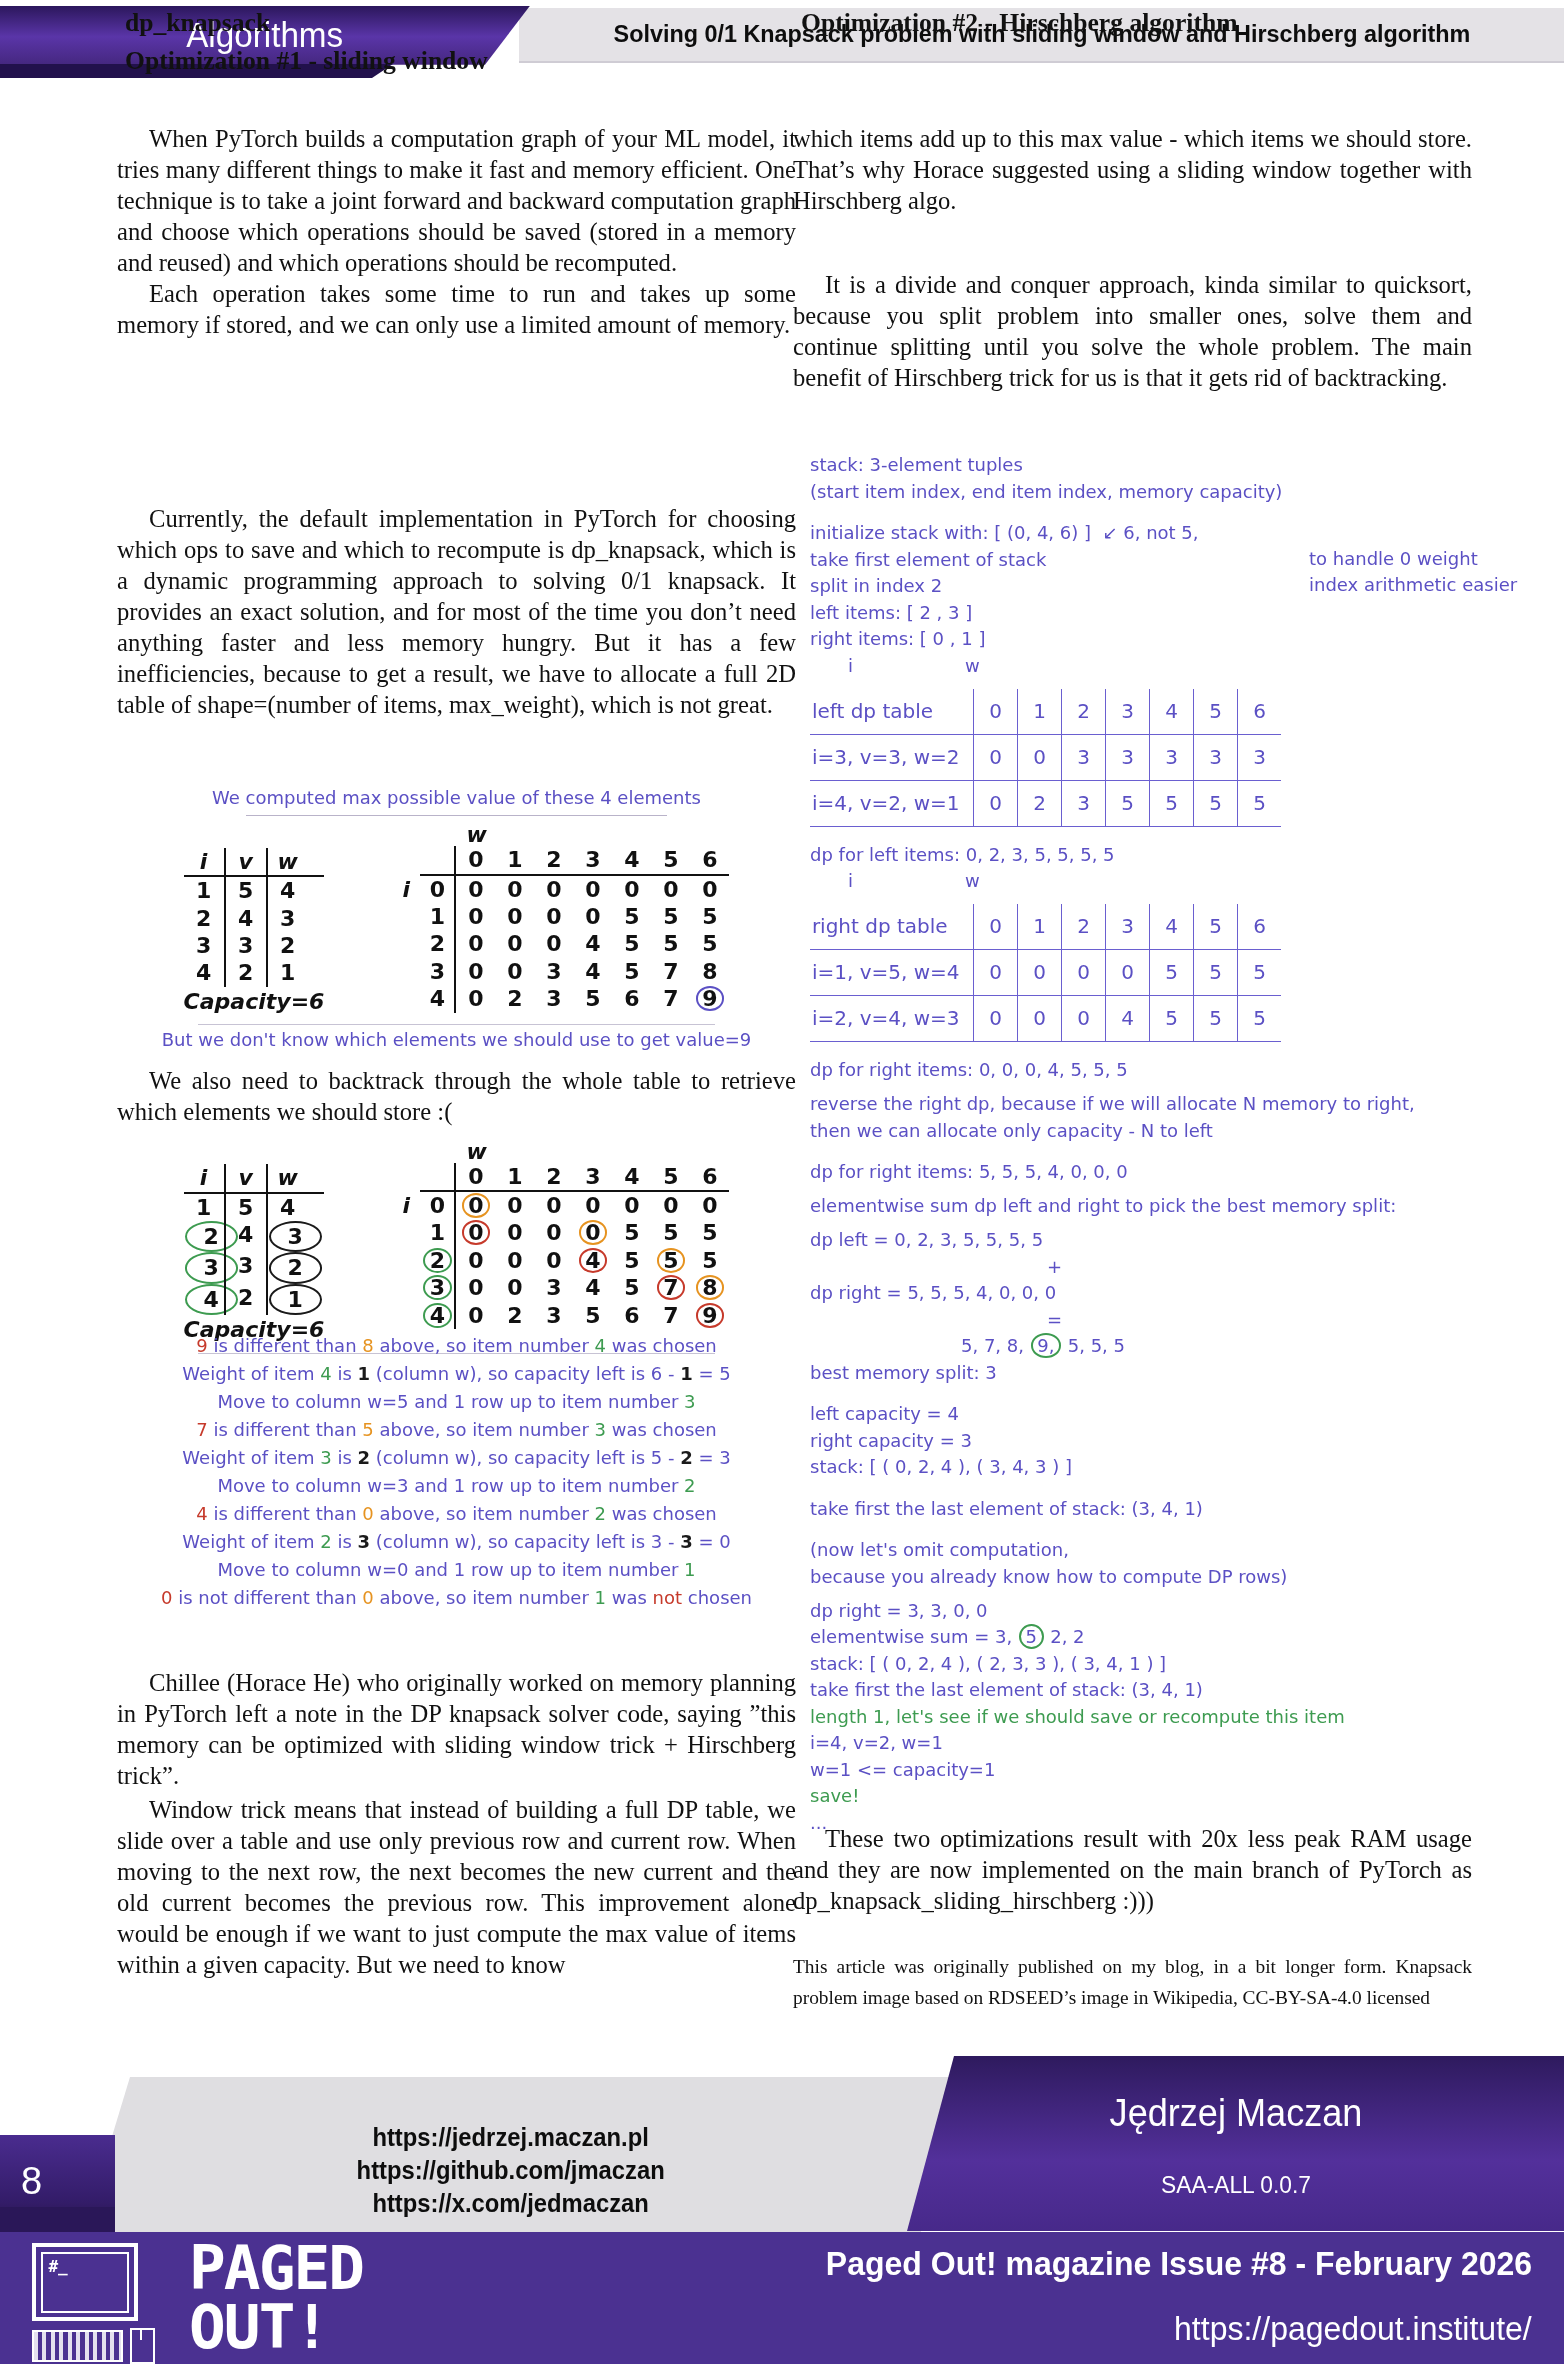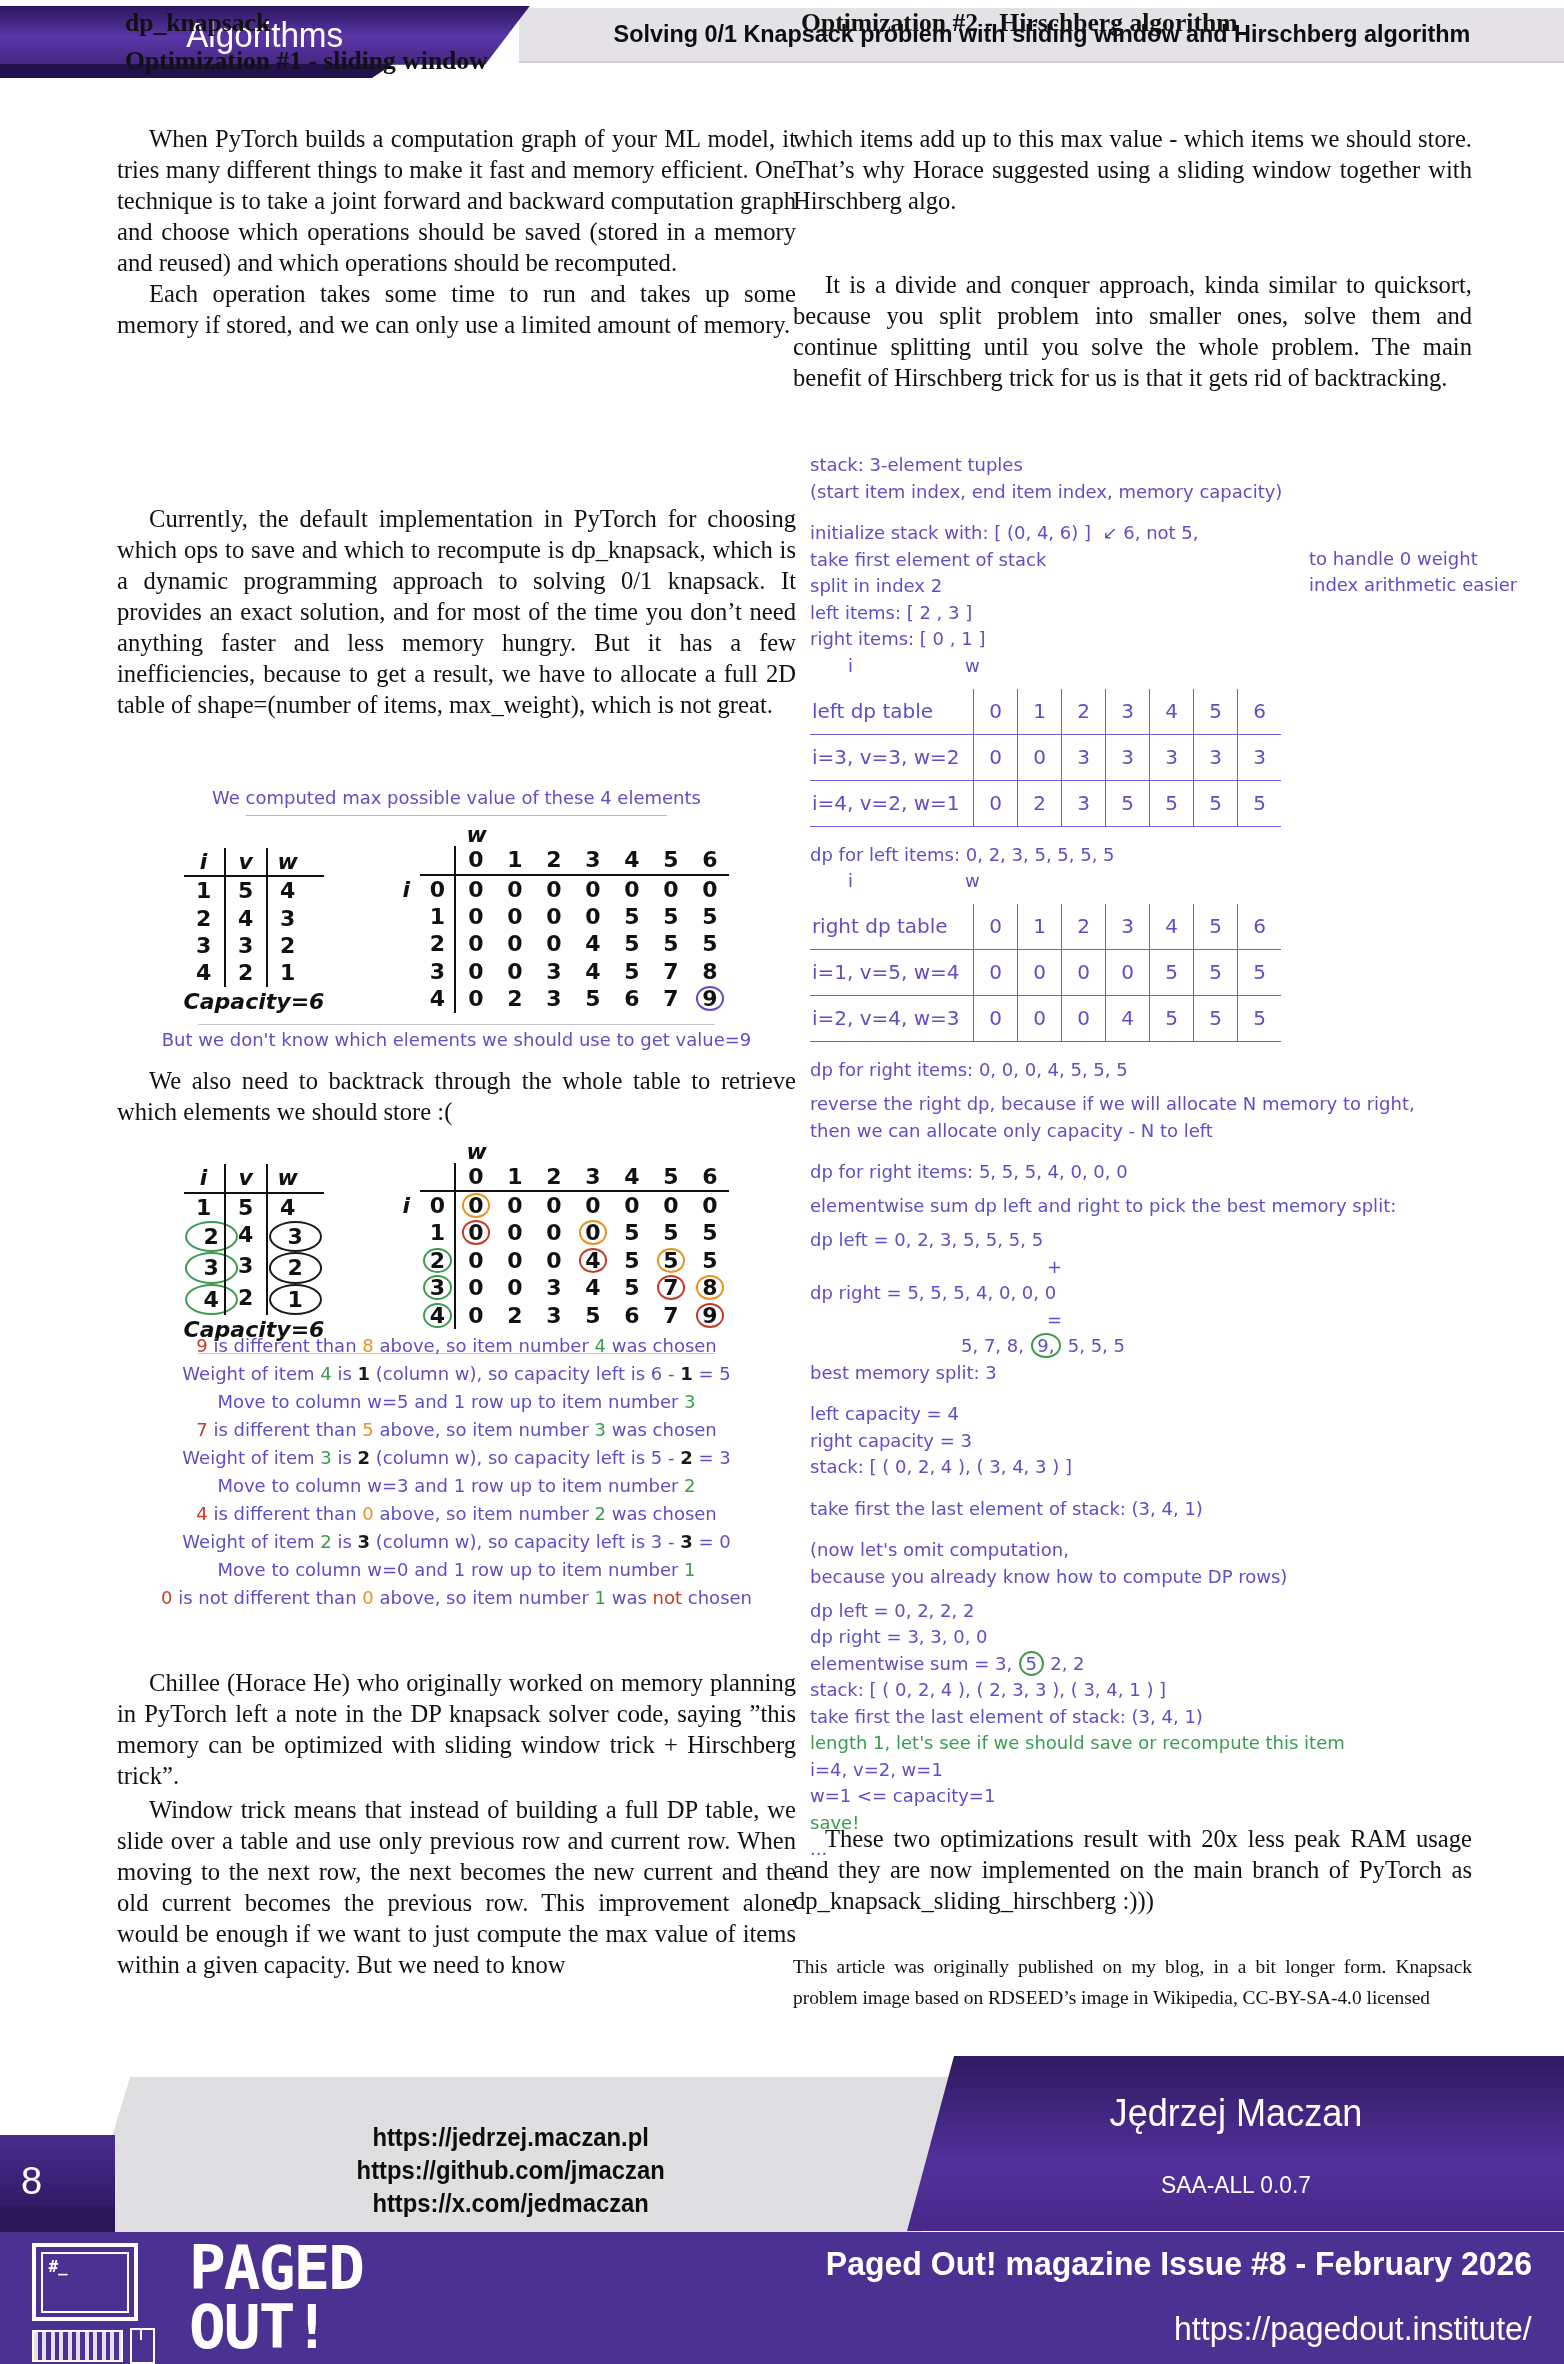--- a/index.html
+++ b/index.html
@@ -427,21 +427,20 @@
           <div class="hl gap"></div>
           <div class="hl"><span class="c-ink">left capacity = 4</span></div>
           <div class="hl"><span class="c-ink">right capacity = 3</span></div>
           <div class="hl"><span class="c-ink">stack: [ ( 0, 2, 4 ), ( 3, 4, 3 ) ]</span></div>
           <div class="hl gap"></div>
           <div class="hl"><span class="c-ink">take first the last element of stack: (3, 4, 1)</span></div>
           <div class="hl gap"></div>
           <div class="hl"><span class="c-ink">(now let's omit computation,</span></div>
           <div class="hl"><span class="c-ink">because you already know how to compute DP rows)</span></div>
           <div class="hl gap-sm"></div>
-          <div class="hl"><span class="c-ink">dp left = 0, 2, 2, 2</span></div>
           <div class="hl"><span class="c-ink">dp right = 3, 3, 0, 0</span></div>
           <div class="hl"><span class="c-ink">elementwise sum = 3, </span><span class="c-ink circ circ-green">5</span><span class="c-ink"> 2, 2</span></div>
           <div class="hl"><span class="c-ink">stack: [ ( 0, 2, 4 ), ( 2, 3, 3 ), ( 3, 4, 1 ) ]</span></div>
           <div class="hl"><span class="c-ink">take first the last element of stack: (3, 4, 1)</span></div>
           <div class="hl"><span class="c-green">length 1, let's see if we should save or recompute this item</span></div>
           <div class="hl"><span class="c-ink">i=4, v=2, w=1</span></div>
           <div class="hl"><span class="c-ink">w=1 &lt;= capacity=1</span></div>
           <div class="hl"><span class="c-green">save!</span></div>
           <div class="hl"><span class="c-ink">...</span></div>
         </div>

